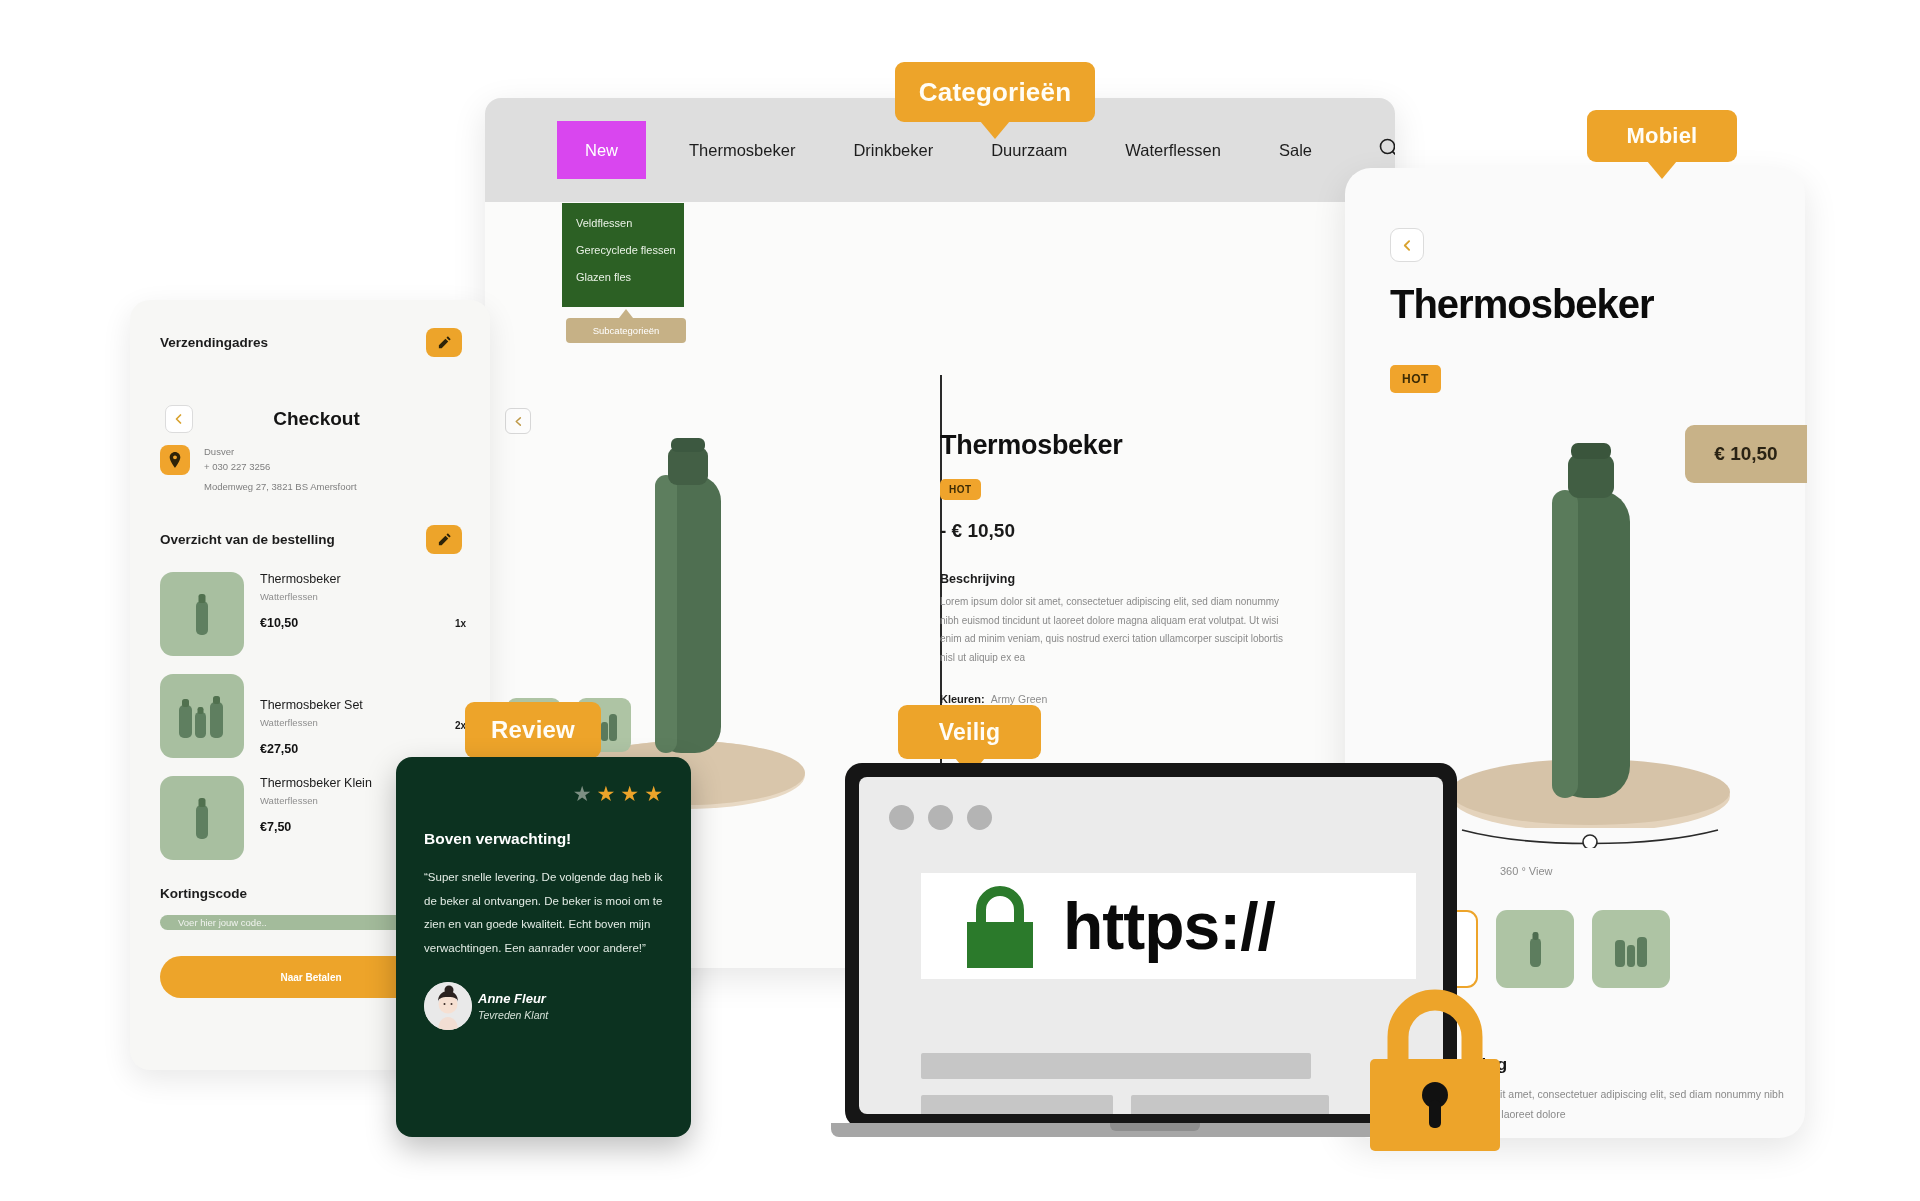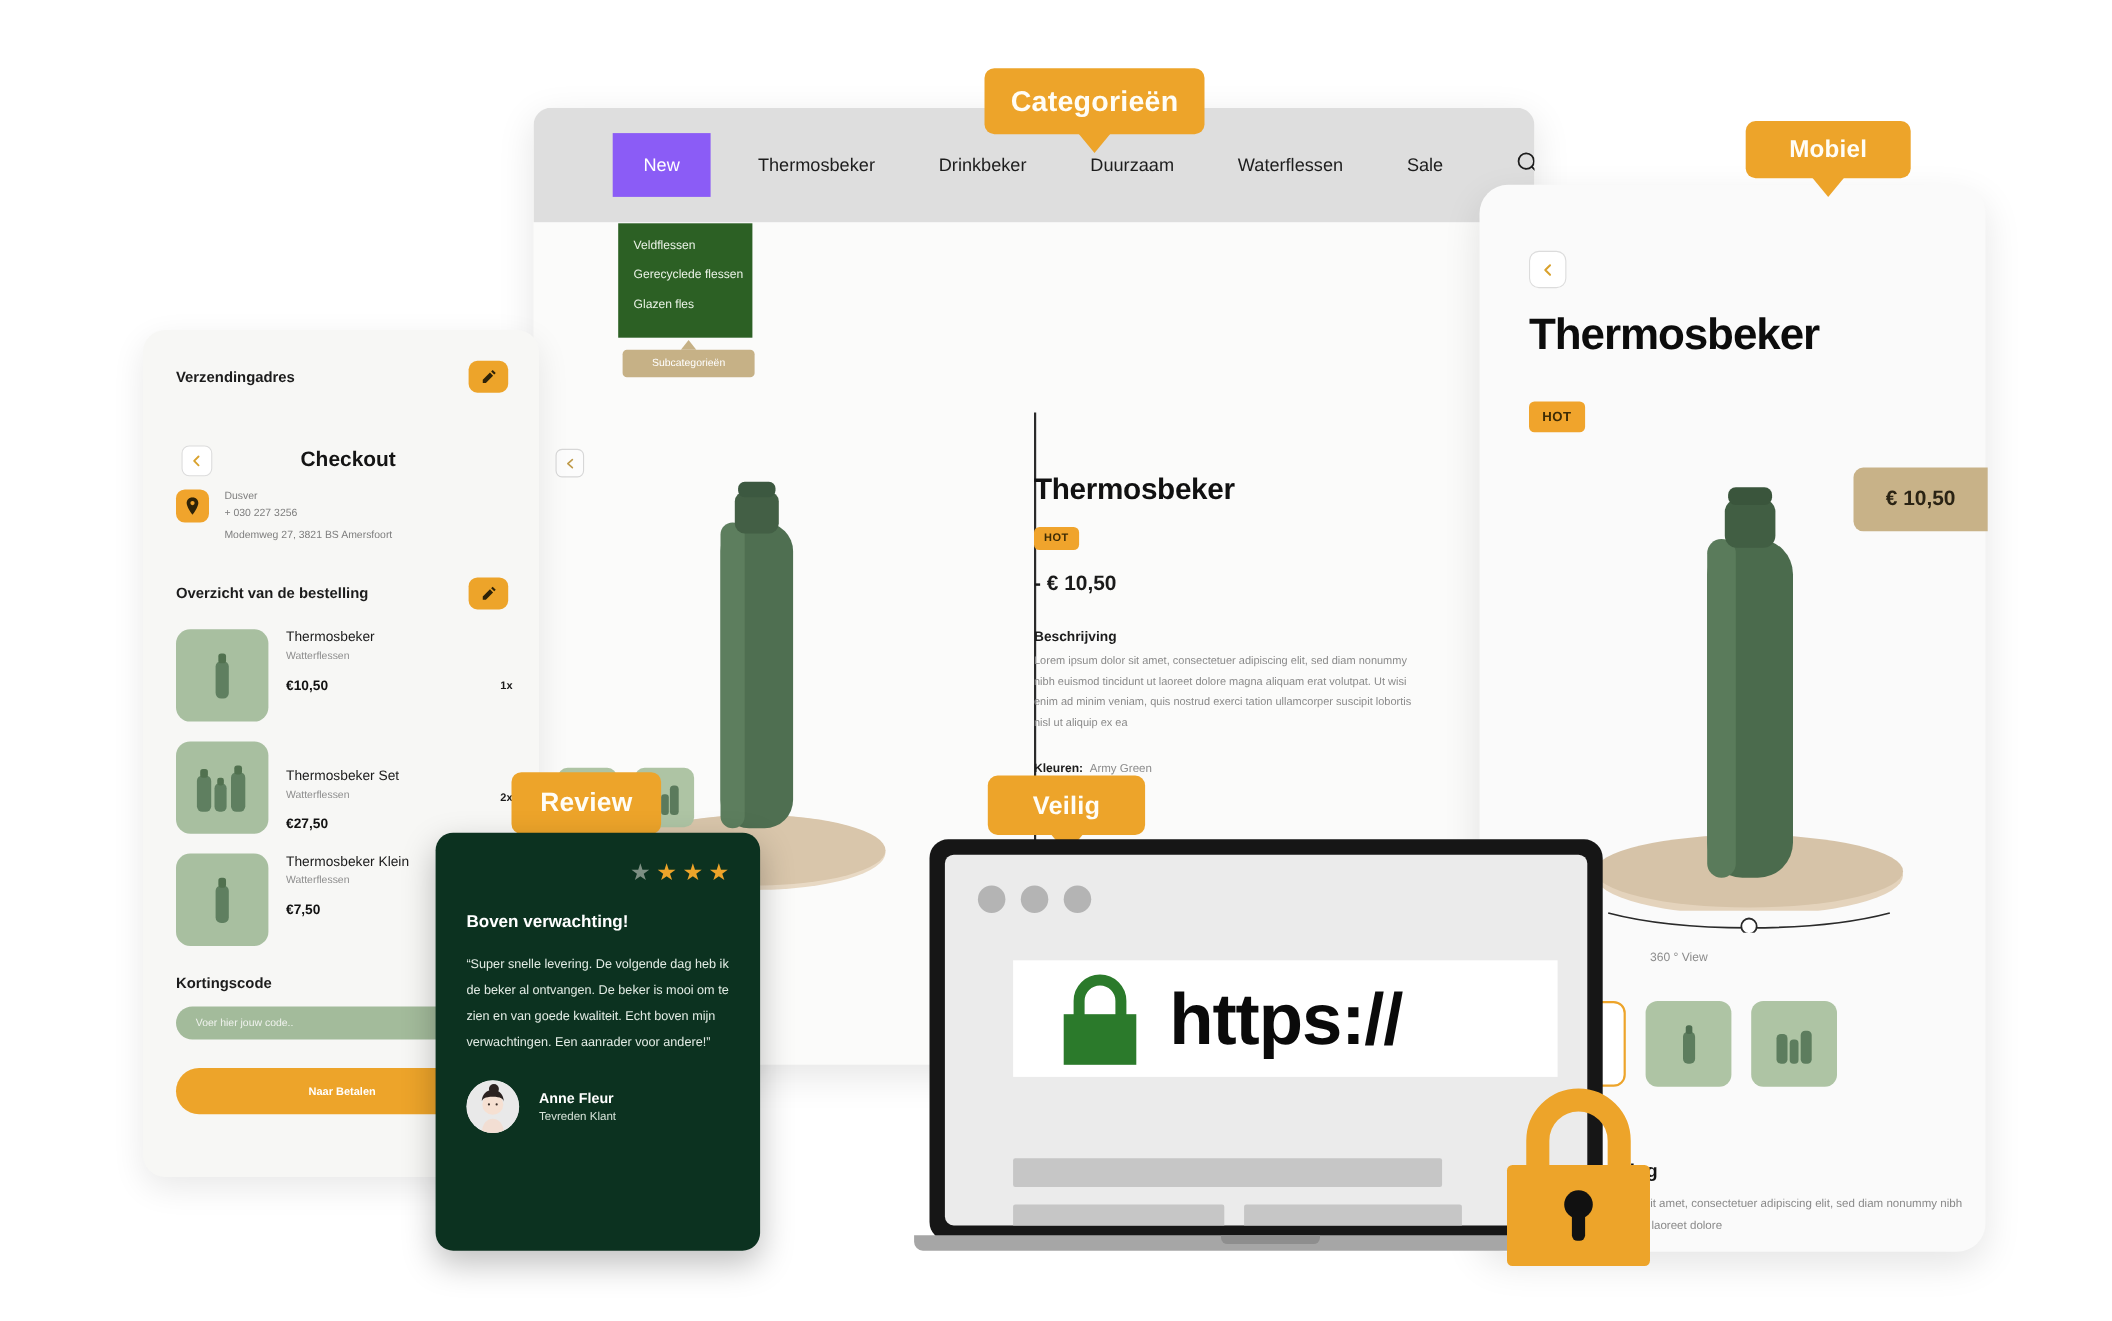--- a/index.html
+++ b/index.html
@@ -37,21 +37,21 @@
   }
   #navbar {
     position:absolute; left:0; top:0; width:100%; height:104px;
     background:#dedede; display:flex; align-items:center;
   }
   .nav-items { display:flex; align-items:center; gap:0; padding-left:72px; }
   .nav-item {
     font-size:16.5px; color:#1d1d1d; padding:0 29px; line-height:1;
   }
   .nav-item.active {
-    background:#8b5cf6; color:#fff; height:58px; display:flex; align-items:center;
+    background:#d946ef; color:#fff; height:58px; display:flex; align-items:center;
     padding:0 28px; margin-right:14px;
   }
   #search-icon { margin-left:36px; }
 
   #dropdown {
     position:absolute; left:562px; top:203px; width:122px; height:104px;
     background:#2c6024; z-index:30; padding:14px 0 0 14px;
   }
   #dropdown .dd-item { color:#eaf2e6; font-size:11px; margin-bottom:15px; }
   #sub-tag {
@@ -101,38 +101,38 @@
   }
   .pin-btn { width:30px;height:30px;border-radius:8px;background:#f0a42c;display:flex;align-items:center;justify-content:center;}
   .addr-line { font-size:9.5px; color:#7e7e7e; line-height:1.55; }
   .item-row { display:flex; align-items:flex-start; gap:16px; margin-top:18px; }
   .item-thumb { width:84px;height:84px;border-radius:13px;background:#a8bfa0;display:flex;align-items:center;justify-content:center;flex:0 0 auto; }
   .item-name { font-size:12.5px; color:#1b1b1b; }
   .item-cat { font-size:9.5px; color:#8e8e8e; margin-top:5px; }
   .item-price { font-size:12.5px; font-weight:700; color:#121212; margin-top:14px; }
   .item-qty { font-size:10px; font-weight:700; color:#1a1a1a; }
   #coupon {
-    height:30px;border-radius:15px;background:#a3bb9b;display:flex;align-items:center;padding:0 18px;
+    height:15px;border-radius:15px;background:#a3bb9b;display:flex;align-items:center;padding:0 18px;
     color:#f0f3ee; font-size:9.5px;
   }
   #pay-btn {
     height:42px;border-radius:21px;background:#eda42a;display:flex;align-items:center;justify-content:center;
     color:#fff; font-size:10px; font-weight:600;
   }
 
   
   #review {
     position:absolute; left:396px; top:757px; width:295px; height:380px;
     background:#0c3220; border-radius:16px; box-shadow:0 12px 30px rgba(0,0,0,.25); z-index:70;
     padding:26px 28px;
   }
   #stars { display:flex; justify-content:flex-end; gap:5px; font-size:21px; line-height:1; }
   #rev-title { color:#fff; font-size:15.5px; font-weight:700; margin-top:26px; }
   #rev-body { color:#e3ece5; font-size:11.5px; line-height:2.05; margin-top:18px; }
-  #rev-person { display:flex; align-items:center; gap:18px; margin-top:22px; }
+  #rev-person { display:flex; align-items:center; gap:6px; margin-top:22px;font-style:italic; }
   #avatar { width:48px;height:48px;border-radius:50%;background:#e6e6e6;overflow:hidden;flex:0 0 auto; }
   #rev-name { color:#fff; font-size:13px; font-weight:700; }
   #rev-role { color:#d6e2d8; font-size:10.5px; margin-top:3px; }
 
   
   #laptop { position:absolute; left:845px; top:763px; width:620px; height:400px; z-index:75; }
   #lt-body { position:absolute; left:0; top:0; width:612px; height:365px; background:#161616; border-radius:17px; padding:14px; }
   #lt-screen { width:100%; height:100%; background:#ebebeb; border-radius:8px; position:relative; overflow:hidden; }
   .dot { width:25px;height:25px;border-radius:50%;background:#b4b4b4; }
   #url-bar { position:absolute; left:62px; top:96px; width:495px; height:106px; background:#fff;

